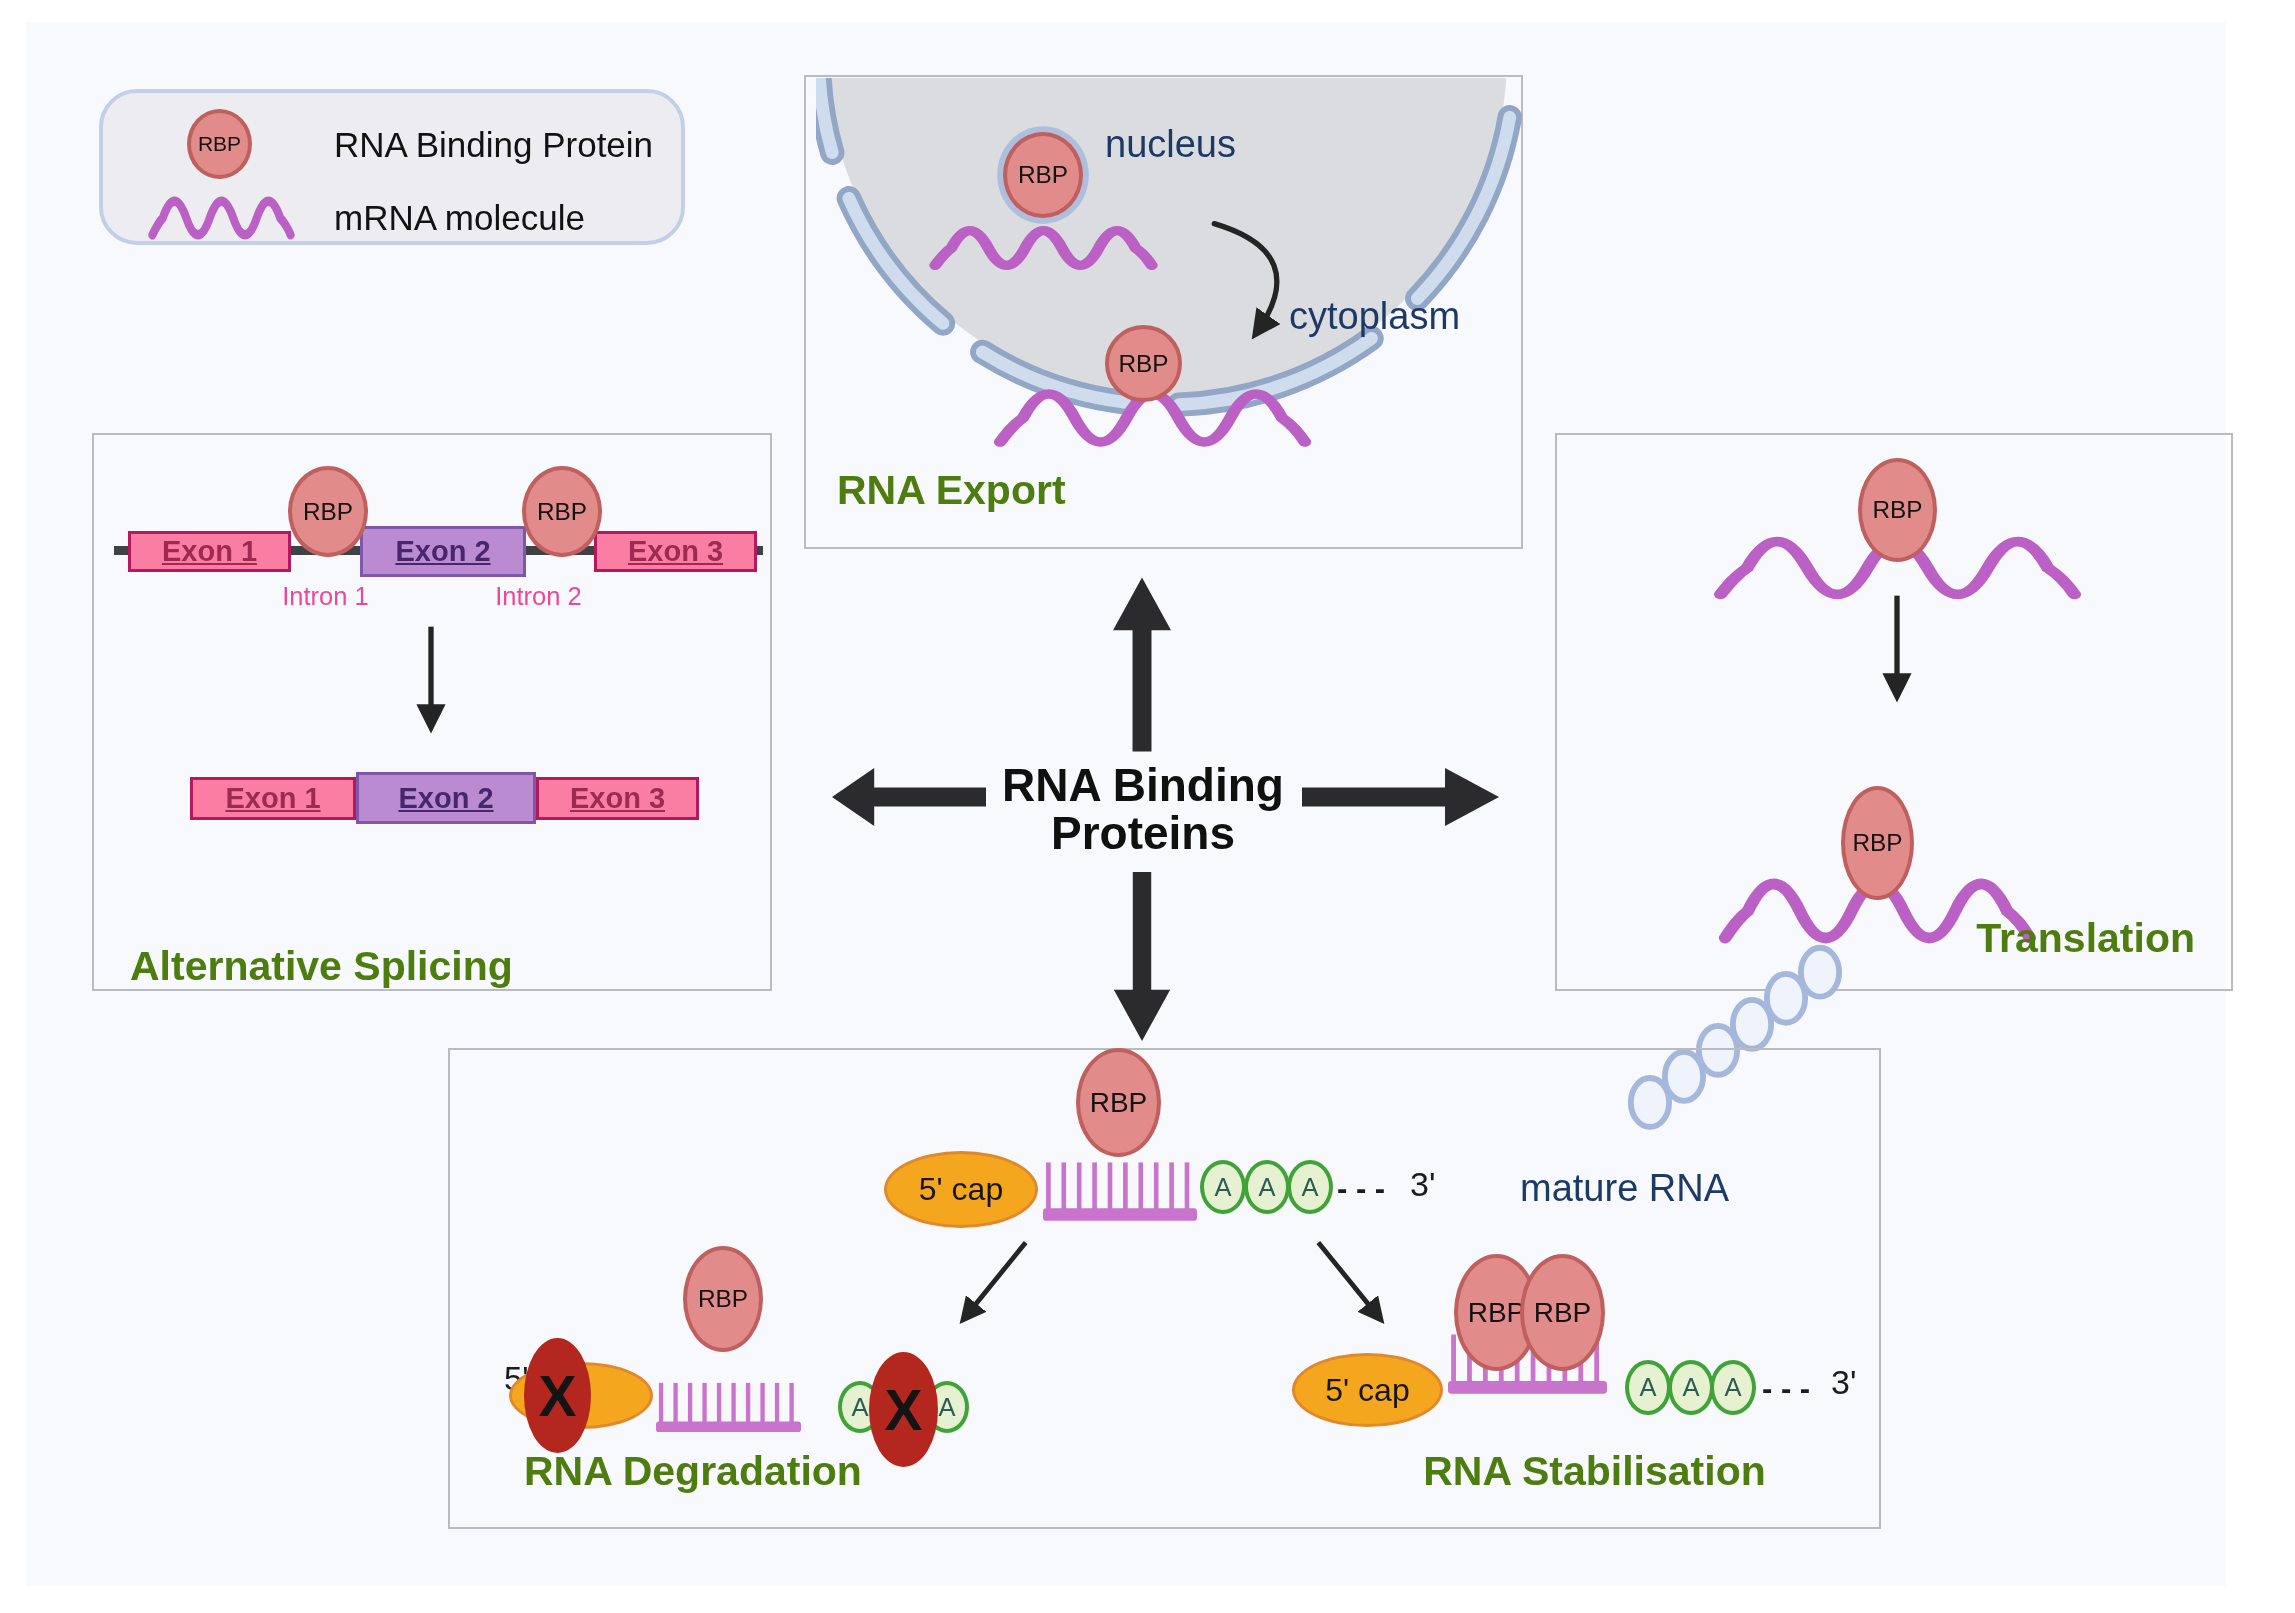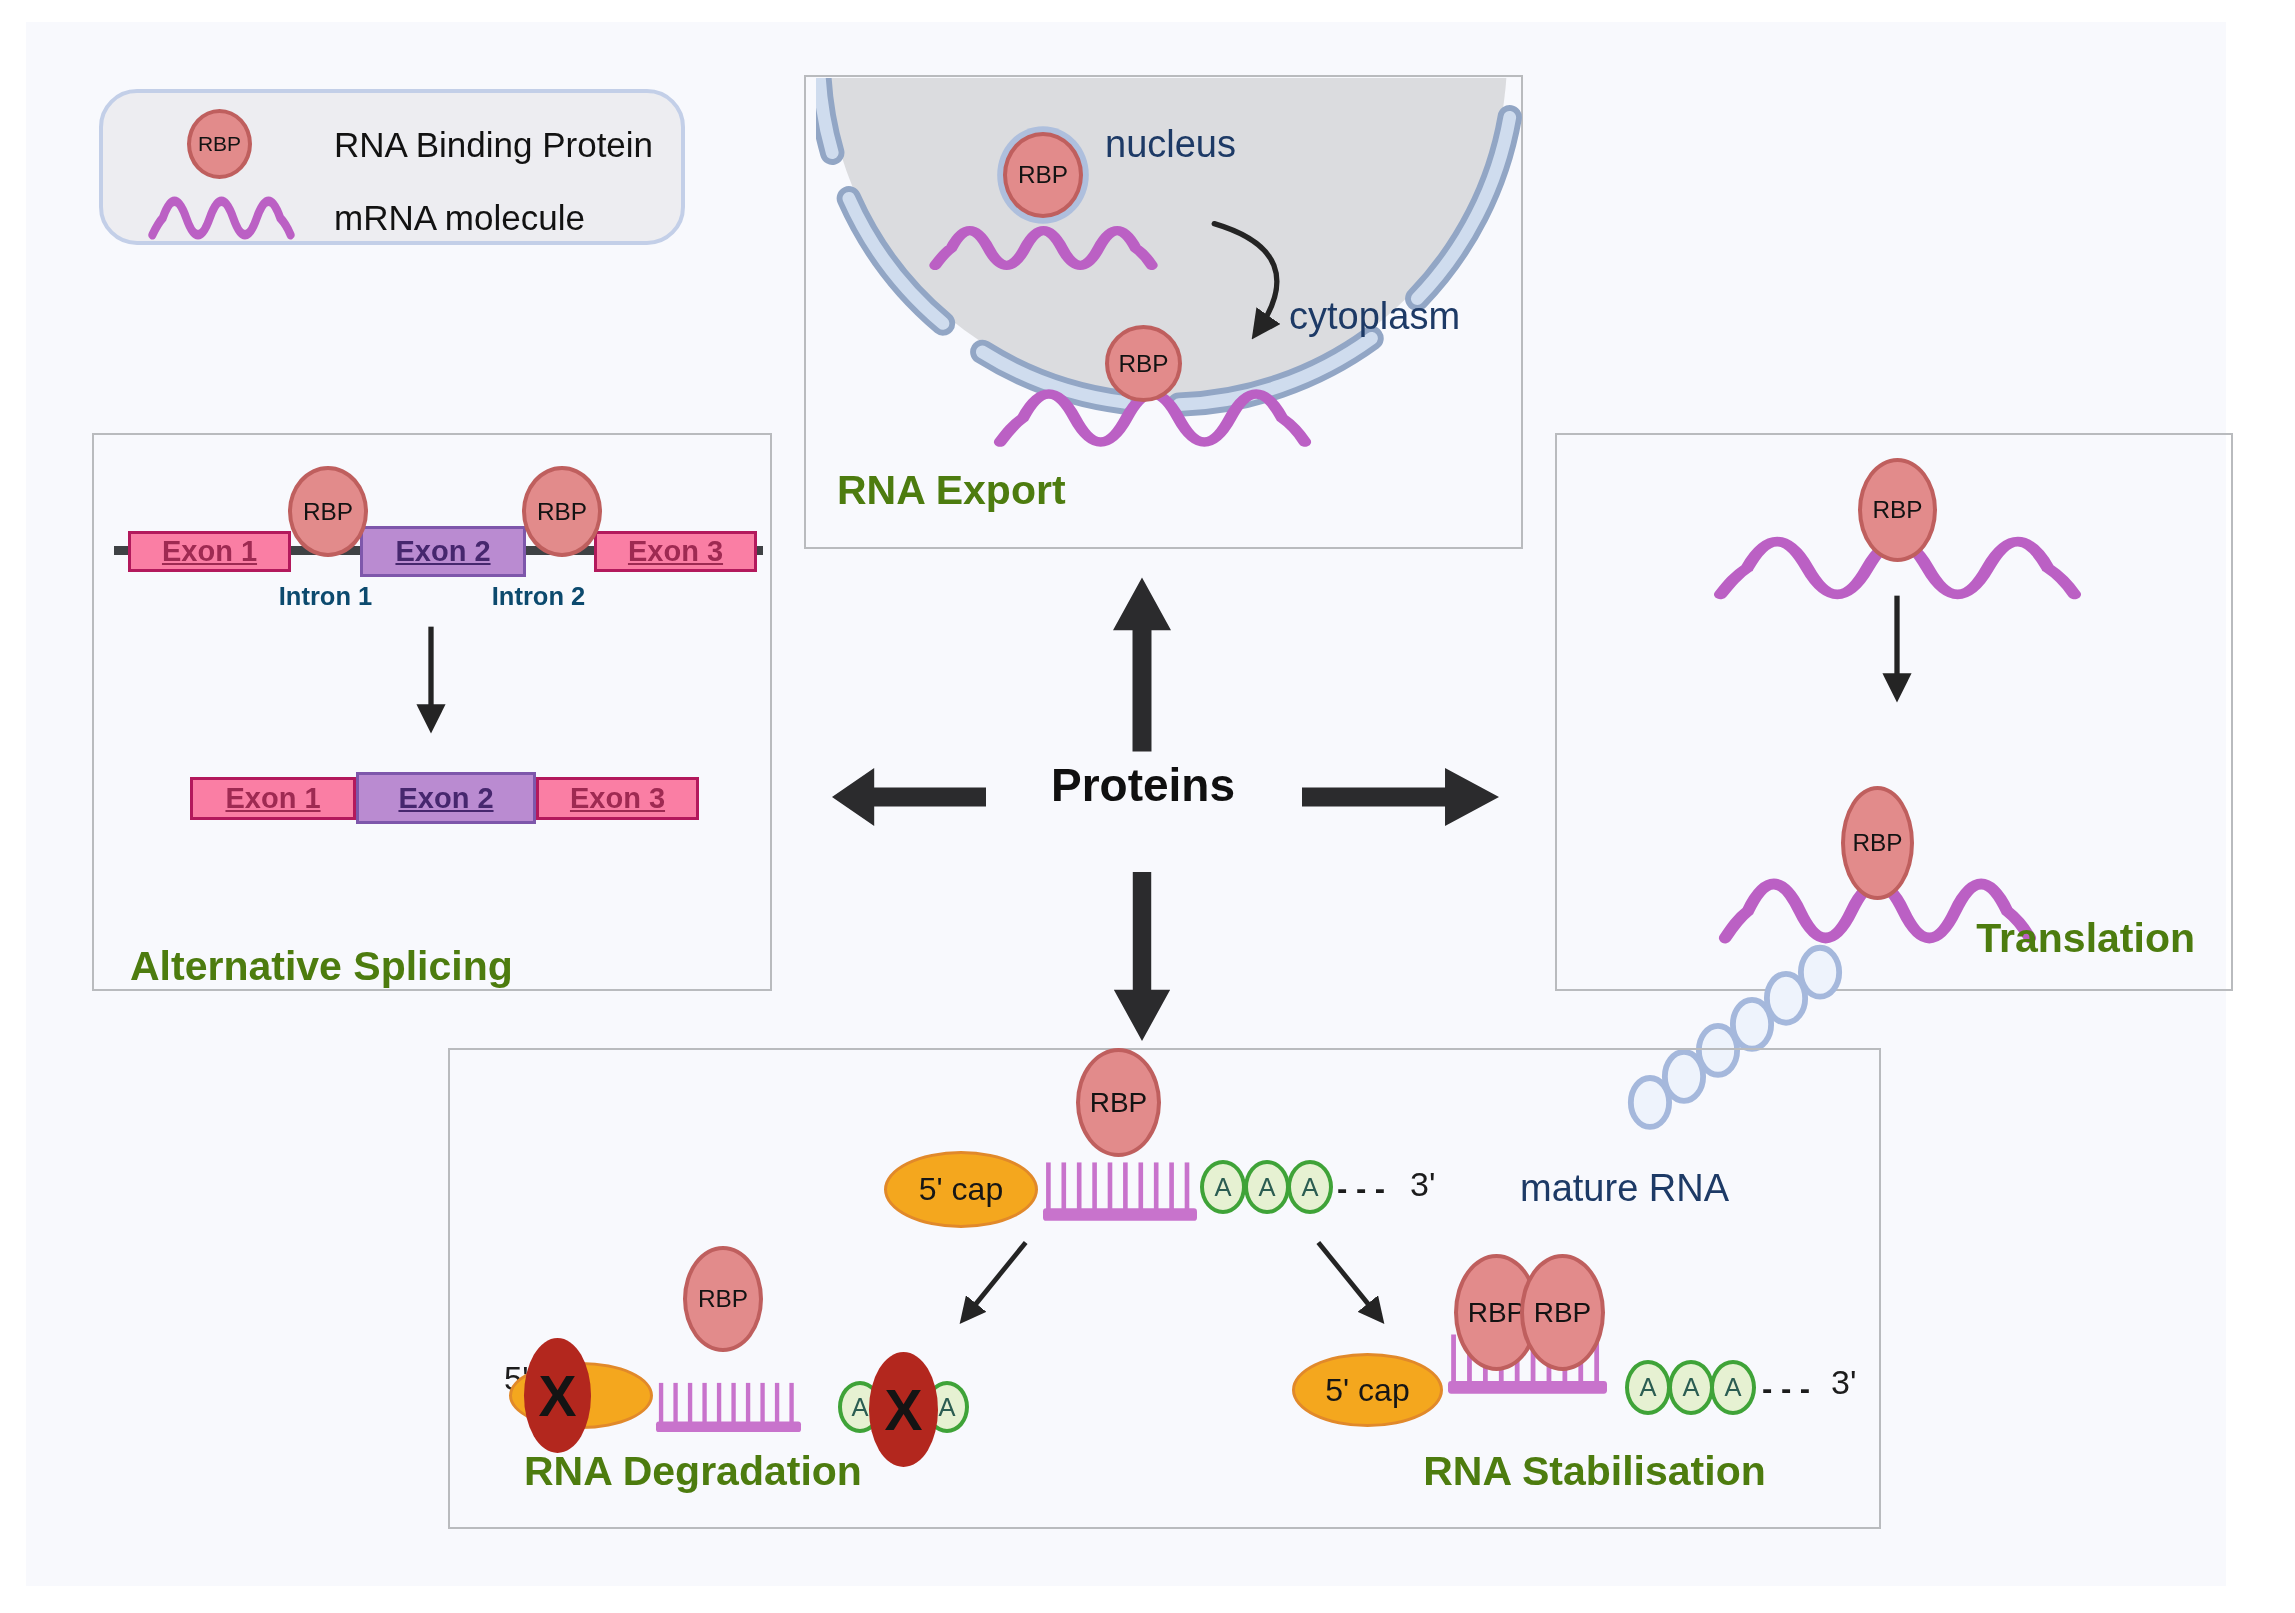--- a/index.html
+++ b/index.html
@@ -19,21 +19,21 @@
        display:flex;align-items:center;justify-content:center;color:#2b5d52;font-size:25.5px;box-sizing:border-box;}
   .xbadge{position:absolute;background:#b3271e;border-radius:50%;display:flex;align-items:center;justify-content:center;
        color:#141414;font-size:57px;font-weight:700;}
   .exon{position:absolute;display:flex;align-items:center;justify-content:center;
        font-weight:700;font-size:29px;box-sizing:border-box;text-decoration:underline;}
   .exon.pink{background:#fa7ea4;border:3.2px solid #b3195c;color:#9e2a52;}
   .exon.purple{background:#ba8bd1;border:3.2px solid #7e57ab;color:#46276e;}
   .ptitle{position:absolute;font-weight:700;font-size:41px;color:#4d7c0f;white-space:nowrap;}
   .navy{position:absolute;font-size:38px;color:#1d3a66;font-weight:500;white-space:nowrap;}
   .legtext{position:absolute;font-size:35px;color:#121212;white-space:nowrap;}
-  .intronlabel{position:absolute;font-size:25.5px;color:#0c4a6e;text-align:center;white-space:nowrap;font-weight:bold;}
+  .intronlabel{position:absolute;font-size:25.5px;color:#ec4899;text-align:center;white-space:nowrap;}
   .seq{position:absolute;font-size:31px;color:#1c1c1c;white-space:nowrap;}
   .centerline{position:absolute;text-align:center;font-weight:700;font-size:46px;color:#101010;line-height:1.05;}
   .introline{position:absolute;background:#3f4245;}
 </style>
 </head>
 <body>
 
 <div id="canvas"></div>
 
 <svg class="abs" style="left:0;top:0;width:0;height:0">
@@ -148,20 +148,21 @@
     <ellipse cx="301" cy="104" rx="36" ry="46"></ellipse>
     <ellipse cx="365" cy="55" rx="36" ry="46"></ellipse>
   </g>
 </svg>
 <div class="rbp" style="left:1841px;top:786px;width:73px;height:114px">
   <span>RBP</span>
 </div>
 <div class="ptitle" style="left:1770px;top:915px;width:425px;text-align:right">Translation</div>
 
 <div class="centerline" style="left:973px;top:761px;width:340px">
+  <div>RNA Binding</div>
   <div>Proteins</div>
 </div>
 <svg class="abs" style="left:1113px;top:577px;width:58px;height:175px" viewBox="0 0 110 330">
   <polygon points="55,0 110,100 73,100 73,330 37,330 37,100 0,100" fill="#2b2b2d"></polygon>
 </svg>
 <svg class="abs" style="left:1113px;top:872px;width:58px;height:169px" viewBox="0 0 110 330">
   <polygon points="55,330 110,230 73,230 73,0 37,0 37,230 0,230" fill="#2b2b2d"></polygon>
 </svg>
 <svg class="abs" style="left:832px;top:768px;width:154px;height:58px" viewBox="0 0 365 110" preserveAspectRatio="none">
   <polygon points="0,55 100,0 100,37 365,37 365,73 100,73 100,110" fill="#2b2b2d"></polygon>

